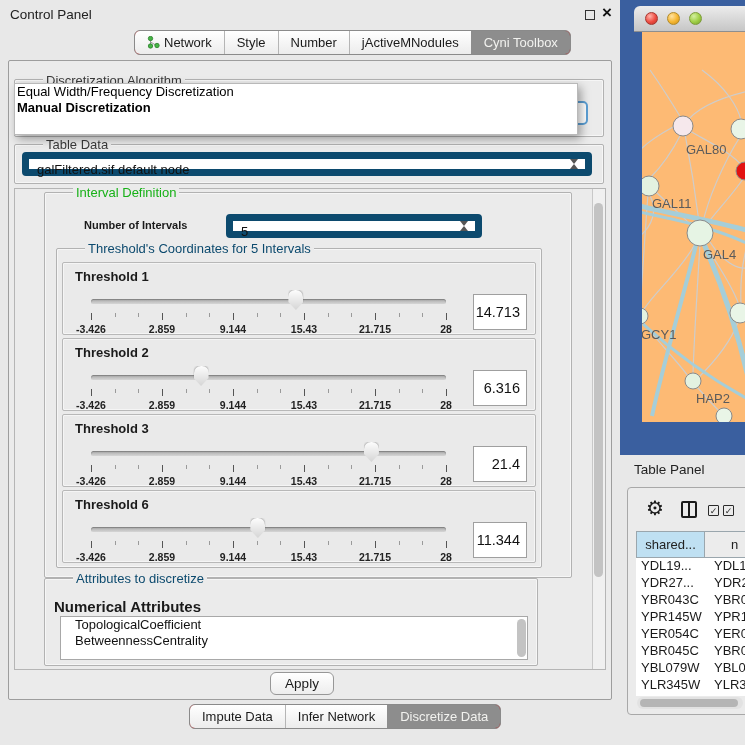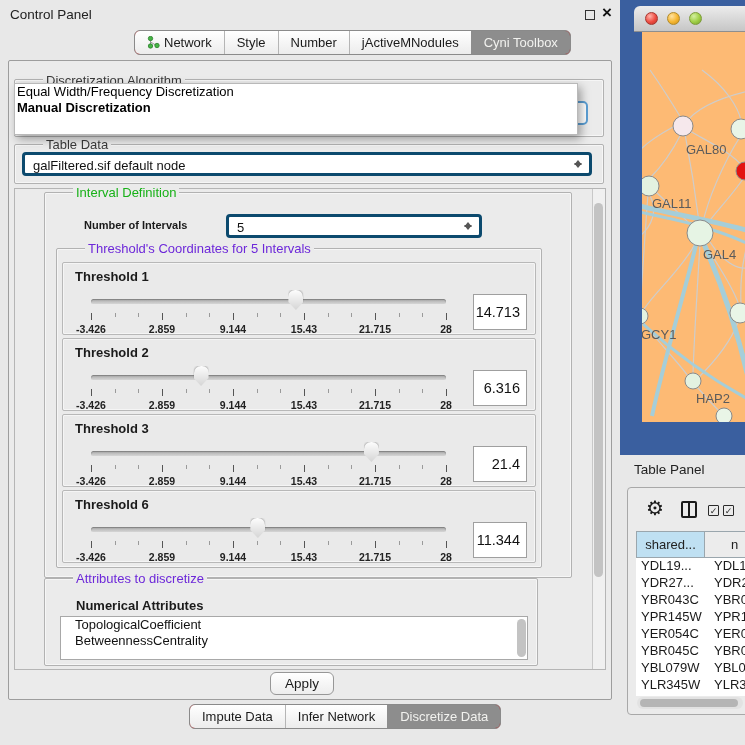--- a/index.html
+++ b/index.html
@@ -18,28 +18,28 @@
   .tab:first-child { border-left:none; }
   .tab.sel { background:#8d8d8d; color:#f2f2ef; border-left-color:#8d8d8d; }
   #top-tabs { left:88px; top:30px; }
   #bottom-tabs { left:143px; top:704px; }
 
   #cp-main { left:8px; top:60px; width:604px; height:640px; background:#ebebeb; border:1px solid #9d9d9d; border-radius:2px; }
 
   .group { border:1px solid #b2b2b2; border-radius:2px; box-shadow:inset 0 0 0 1px #f6f6f6; }
   .group-title { position:absolute; top:-8px; left:8px; background:#ebebeb; padding:0 3px; font-size:13px; line-height:15px;margin-left:20px; }
   .gt-green { color:#17b117; }
-  .gt-blue { color:#6d28d9; }
+  .gt-blue { color:#0c4a6e; }
   .gt-gray { color:#3a3a3a; }
 
   #algo-group { left:14px; top:79px; width:590px; height:58px; }
   #algo-group .group-title { top:-7px; }
   #tabledata-group { left:14px; top:144px; width:590px; height:40px; }
 
-  .combo { background:#ffffff; border:3px solid #0c4a6e; border-radius:4px; font-size:13px; line-height:22px; padding-left:8px; color:#111; position:absolute; }
+  .combo { background:#ffffff; border:7px solid #0c4a6e; border-radius:4px; font-size:13px; line-height:22px; padding-left:8px; color:#111; position:absolute; }
   .stepper { position:absolute; right:6px; top:0; bottom:0; width:10px; }
   .stepper::before, .stepper::after { content:""; position:absolute; left:1px; border-left:4px solid transparent; border-right:4px solid transparent; }
   .stepper::before { top:5px; border-bottom:5px solid #555; }
   .stepper::after { bottom:5px; border-top:5px solid #555; }
   #tabledata-combo { left:22px; top:152px; width:570px; height:24px; }
   #focus-combo { left:560px; top:101px; width:28px; height:24px; background:#fff; border:2px solid #5c9fd4; border-radius:5px; z-index:40; }
 
   #algo-popup { left:14px; top:83px; width:564px; height:52px; background:#ffffff; border:1px solid #b9b9b9; box-shadow:3px 4px 9px rgba(0,0,0,0.35); z-index:50; font-size:13px; }
   #algo-popup .ph { text-align:center; color:#a9a9a9; line-height:17px; padding-top:1px; }
   #algo-popup .opt { line-height:16px; padding-left:2px; color:#000; }
@@ -61,21 +61,21 @@
   .t-track { position:absolute; left:0; right:0; top:12px; height:5px; border-radius:3px; background:linear-gradient(#a8a8a8,#d6d6d6); box-shadow:inset 0 1px 1px rgba(0,0,0,.25); }
   .t-thumb { position:absolute; top:3px; width:15px; height:20px; margin-left:-7.5px; background:linear-gradient(#fdfdfd,#d5d5d5); border-radius:7px 7px 0 0; clip-path:polygon(0 0,100% 0,100% 60%,50% 100%,0 60%); filter:drop-shadow(0 0 1px #777); }
   .t-ticks { position:absolute; left:0; right:0; top:26px; height:8px; }
   .t-tick { position:absolute; width:1px; background:#9a9a9a; height:4px; }
   .t-tick.major { height:7px; background:#555; }
   .t-ticklabels { position:absolute; left:0; right:0; top:36px; height:12px; }
   .t-ticklabel { position:absolute; transform:translateX(-50%); font-size:10.5px; font-weight:bold; color:#222; white-space:nowrap; }
   .t-value { position:absolute; left:410px; top:31px; width:54px; height:36px; background:#fff; border:1px solid #9f9f9f; font-size:14.5px; text-align:right; padding-right:6px; font-family:"Liberation Sans",sans-serif; color:#111; }
 
   #attr-group { left:44px; top:578px; width:494px; height:88px; }
-  #attr-sub { left:54px; top:598px; font-size:13px; font-weight:bold;margin-left:22px; }
+  #attr-sub { left:54px; top:598px; font-size:15px; font-weight:bold; }
   #attr-list { left:60px; top:616px; width:468px; height:44px; background:#fff; border:1px solid #a8a8a8; overflow:hidden; }
   .list-item { font-size:13px; line-height:16px; padding-left:14px; color:#111; white-space:nowrap; }
   #attr-vsb { position:absolute; right:1px; top:2px; width:9px; height:38px; background:#c3c3c3; border-radius:5px; }
 
   #apply-btn { left:270px; top:672px; width:64px; height:23px; background:linear-gradient(#ffffff,#ededed); border:1px solid #979797; border-radius:6px; font-size:13.5px; text-align:center; line-height:21px; }
 
   
   #net-frame { left:620px; top:0; width:125px; height:455px; background:#3a5f9f; }
   #mac-titlebar { left:634px; top:6px; width:111px; height:26px; background:linear-gradient(#ececec,#c6c6c6); border-bottom:1px solid #8e8e8e; border-radius:6px 0 0 0; }
   .light { position:absolute; top:6px; width:13px; height:13px; border-radius:50%; }

